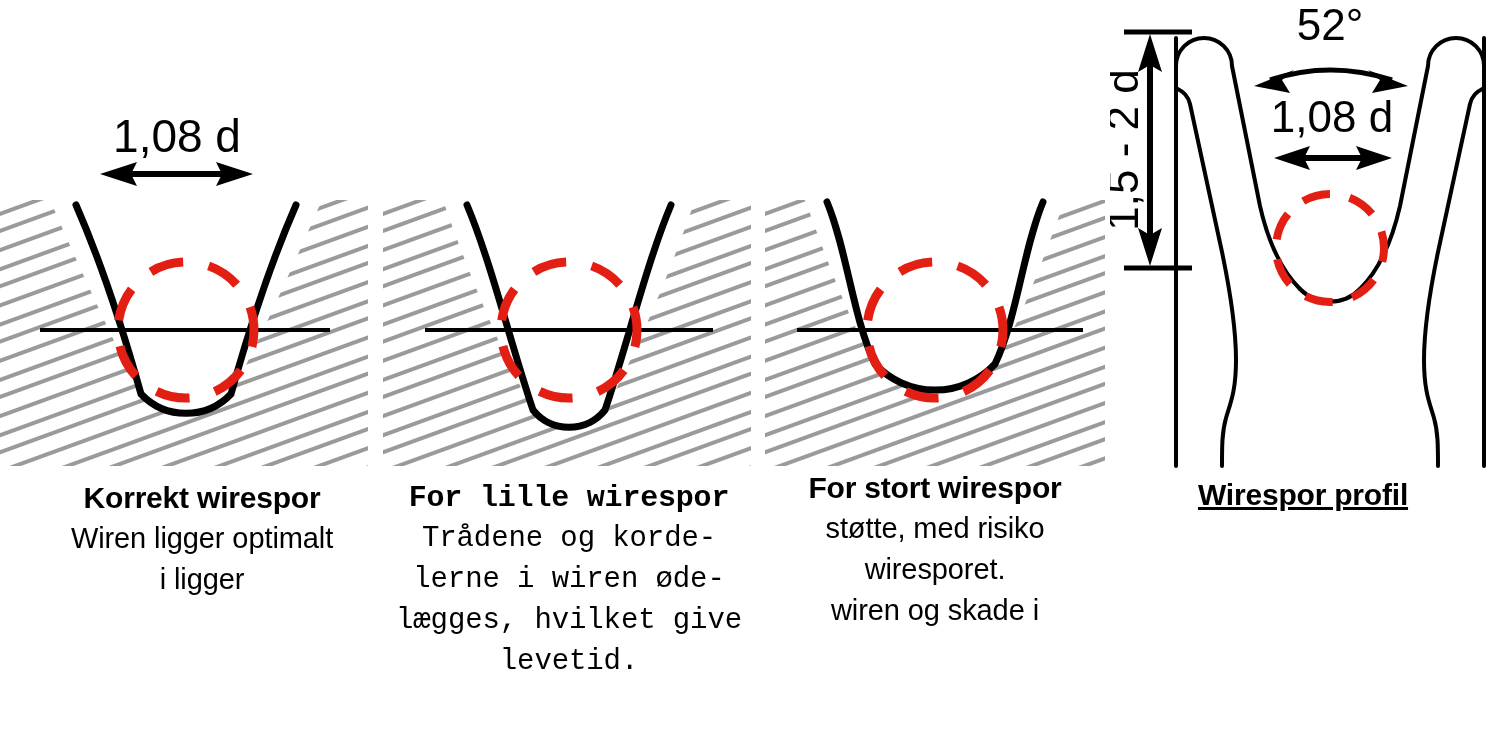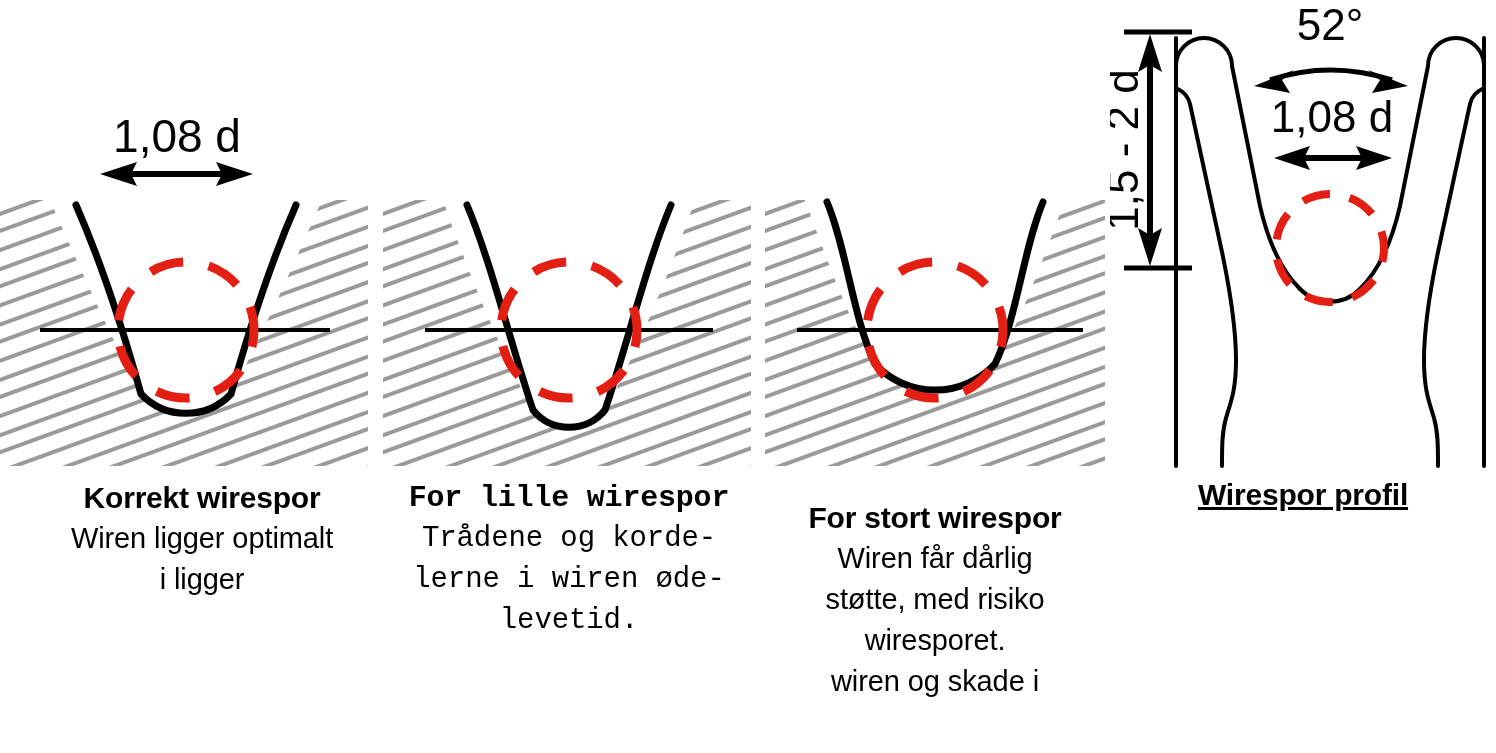--- a/index.html
+++ b/index.html
@@ -49,21 +49,21 @@
     white-space: nowrap;
   }
   .cap-body {
     font-size: 29px;
     font-weight: normal;
     line-height: 41px;
     letter-spacing: -0.1px;
   }
   #cap-1 { top: 481px; padding-left: 16px; }
   #cap-2 { top: 481px; font-family: Liberation Mono, monospace; }
-  #cap-3 { top: 501px; }
+  #cap-3 { top: 471px; }
   #cap-4 { top: 478px; text-decoration: underline; }
   .cap-body-lines { margin-top: 3px; }
   .cap-line { display: block; }
 </style>
 </head>
 <body>
 
 <div id="figure">
 
   <div class="panel" id="panel-1">
@@ -135,20 +135,21 @@
       <line x1="42" y1="330" x2="330" y2="330" stroke="#000" stroke-width="4"></line>
 
       <circle cx="186" cy="330" r="68" fill="none" stroke="#e31e13" stroke-width="9" stroke-dasharray="34 26" stroke-dashoffset="17" stroke-linecap="butt"></circle>
     </svg>
 
     <div class="caption" id="cap-2">
       <div class="cap-title">For lille wirespor</div>
       <div class="cap-body cap-body-lines">
         <span class="cap-line">Trådene og korde-</span>
         <span class="cap-line">lerne i wiren øde-</span>
+        <span class="cap-line">lægges, hvilket give</span>
         <span class="cap-line">levetid.</span>
       </div>
     </div>
   </div>
 
   <div class="panel" id="panel-3">
     <svg class="drawing" width="340" height="470" viewBox="0 0 340 470">
       <defs>
         <pattern id="hatchC" width="52" height="52" patternUnits="userSpaceOnUse" patternTransform="rotate(-20)">
           <line x1="0" y1="9" x2="52" y2="9" stroke="#9a9a9a" stroke-width="4"></line>
@@ -170,21 +171,20 @@
       <path d="M62,202 C82,250 88,318 110,364 A82,82 0 0 0 230,364 C252,318 258,250 278,202" fill="none" stroke="#000" stroke-width="7" stroke-linecap="round"></path>
 
       <line x1="32" y1="330" x2="318" y2="330" stroke="#000" stroke-width="4"></line>
 
       <circle cx="170" cy="330" r="68" fill="none" stroke="#e31e13" stroke-width="9" stroke-dasharray="34 26" stroke-dashoffset="17" stroke-linecap="butt"></circle>
     </svg>
 
     <div class="caption" id="cap-3">
       <div class="cap-title">For stort wirespor</div>
       <div class="cap-body cap-body-lines">
-        <span class="cap-line">Wiren får dårlig</span>
         <span class="cap-line">støtte, med risiko</span>
         <span class="cap-line">wiresporet.</span>
         <span class="cap-line">wiren og skade i</span>
       </div>
     </div>
   </div>
 
   <div class="panel" id="panel-4">
     <svg class="drawing" width="386" height="470" viewBox="0 0 386 470">
 

